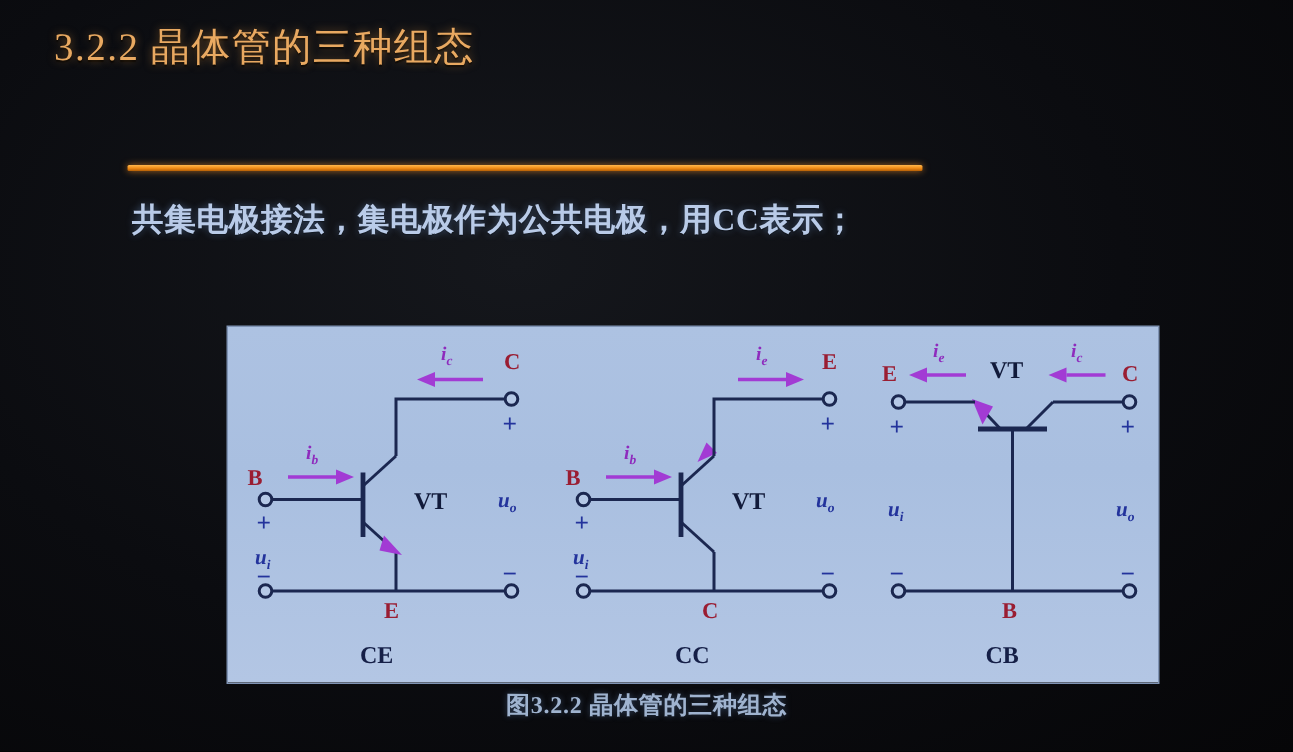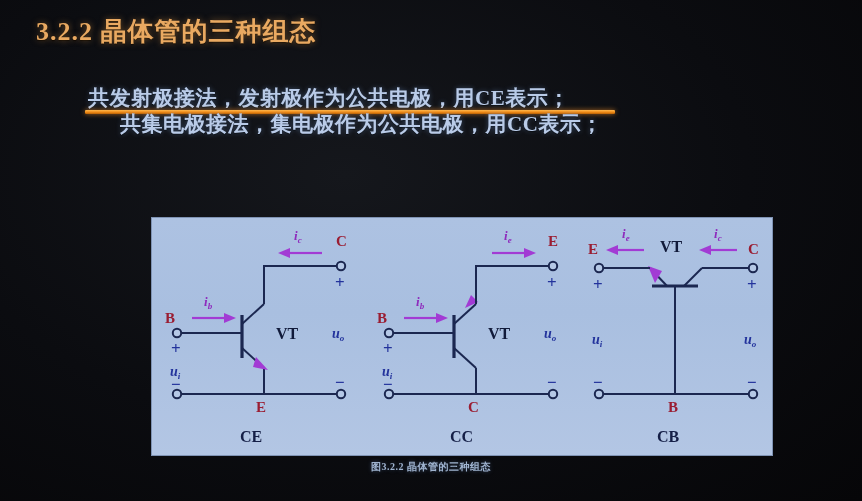--- a/index.html
+++ b/index.html
@@ -4,46 +4,46 @@
 <style>
   html,body{margin:0;padding:0;background:#000;}
   body{width:862px;height:501px;overflow:hidden;
        font-family:"Liberation Serif","DejaVu Serif",serif;}
 
   #slide{position:relative;width:862px;height:501px;
          background:radial-gradient(ellipse at 40% 35%, #15171c 0%, #0b0c10 55%, #060608 100%);}
 
   
   #title{position:absolute;left:36px;top:14px;
-         font-size:26px;font-weight:bold;color:#e9a961;
+         font-size:26px;font-weight:normal;color:#e9a961;
          letter-spacing:1px;
          text-shadow:0 0 6px rgba(210,140,60,.55), 0 1px 1px #000;
          white-space:nowrap;}
 
   
   .bline{position:absolute;white-space:nowrap;font-size:21px;font-weight:bold;
          color:#b9cbe8;letter-spacing:.5px;
          text-shadow:0 0 5px rgba(120,160,220,.45),0 1px 1px #000;}
   #line1{left:88px;top:84px;}
-  #line2{left:88px;top:110px;margin-left:32px;}
+  #line2{left:88px;top:132px;}
   #line3{left:88px;top:168px;}
 
   #underline{position:absolute;left:85px;top:110px;width:530px;height:4px;
              background:linear-gradient(180deg,#ffb84d 0%,#f08a15 55%,#b45f06 100%);
              box-shadow:0 0 5px rgba(255,150,40,.65);border-radius:1px;}
 
   
   #panel{position:absolute;left:152px;top:218px;width:620px;height:237px;
          background:linear-gradient(180deg,#adc2e2 0%,#a9bfe0 40%,#b3c6e4 100%);
          box-shadow:0 0 0 1px #7f93b4;}
   #panel svg{display:block;}
 
   
   #caption{position:absolute;left:0;top:460px;width:862px;text-align:center;
-           font-size:10px;font-weight:bold;color:#9fb3cf;letter-spacing:.5px;
+           font-size:16px;font-weight:bold;color:#9fb3cf;letter-spacing:.5px;
            text-shadow:0 0 4px rgba(110,150,210,.4);}
 
   
   .t-term{font-family:"Liberation Serif",serif;font-weight:bold;font-size:15px;fill:#9a1d32;}
   .t-vt{font-family:"Liberation Serif",serif;font-weight:bold;font-size:16px;fill:#111a3a;}
   .t-cur{font-family:"Liberation Serif",serif;font-weight:bold;font-style:italic;font-size:13px;fill:#8e2bbd;}
   .t-sub{font-size:9px;}
   .t-u{font-family:"Liberation Serif",serif;font-weight:bold;font-style:italic;font-size:14px;fill:#23339c;}
   .t-sign{font-family:"Liberation Serif",serif;font-weight:bold;font-size:17px;fill:#23339c;}
   .t-name{font-family:"Liberation Serif",serif;font-weight:bold;font-size:16px;fill:#151f47;}
@@ -53,21 +53,20 @@
   .arrw{stroke:#a23bd4;stroke-width:2.2;fill:none;}
   .arrh{fill:#a23bd4;}
 </style>
 </head>
 <body>
 
 <div id="slide">
 
   <div id="title">3.2.2 晶体管的三种组态</div>
 
-  <div class="bline" id="line1">共发射极接法，发射极作为公共电极，用CE表示；</div>
   <div id="underline"></div>
   <div class="bline" id="line2">共集电极接法，集电极作为公共电极，用CC表示；</div>
 
   <div id="panel">
     <svg width="620" height="237" viewBox="0 0 620 237" xmlns="http://www.w3.org/2000/svg">
 
       <g>
 
         <path class="wire" d="M28 115 H90"></path>
 

